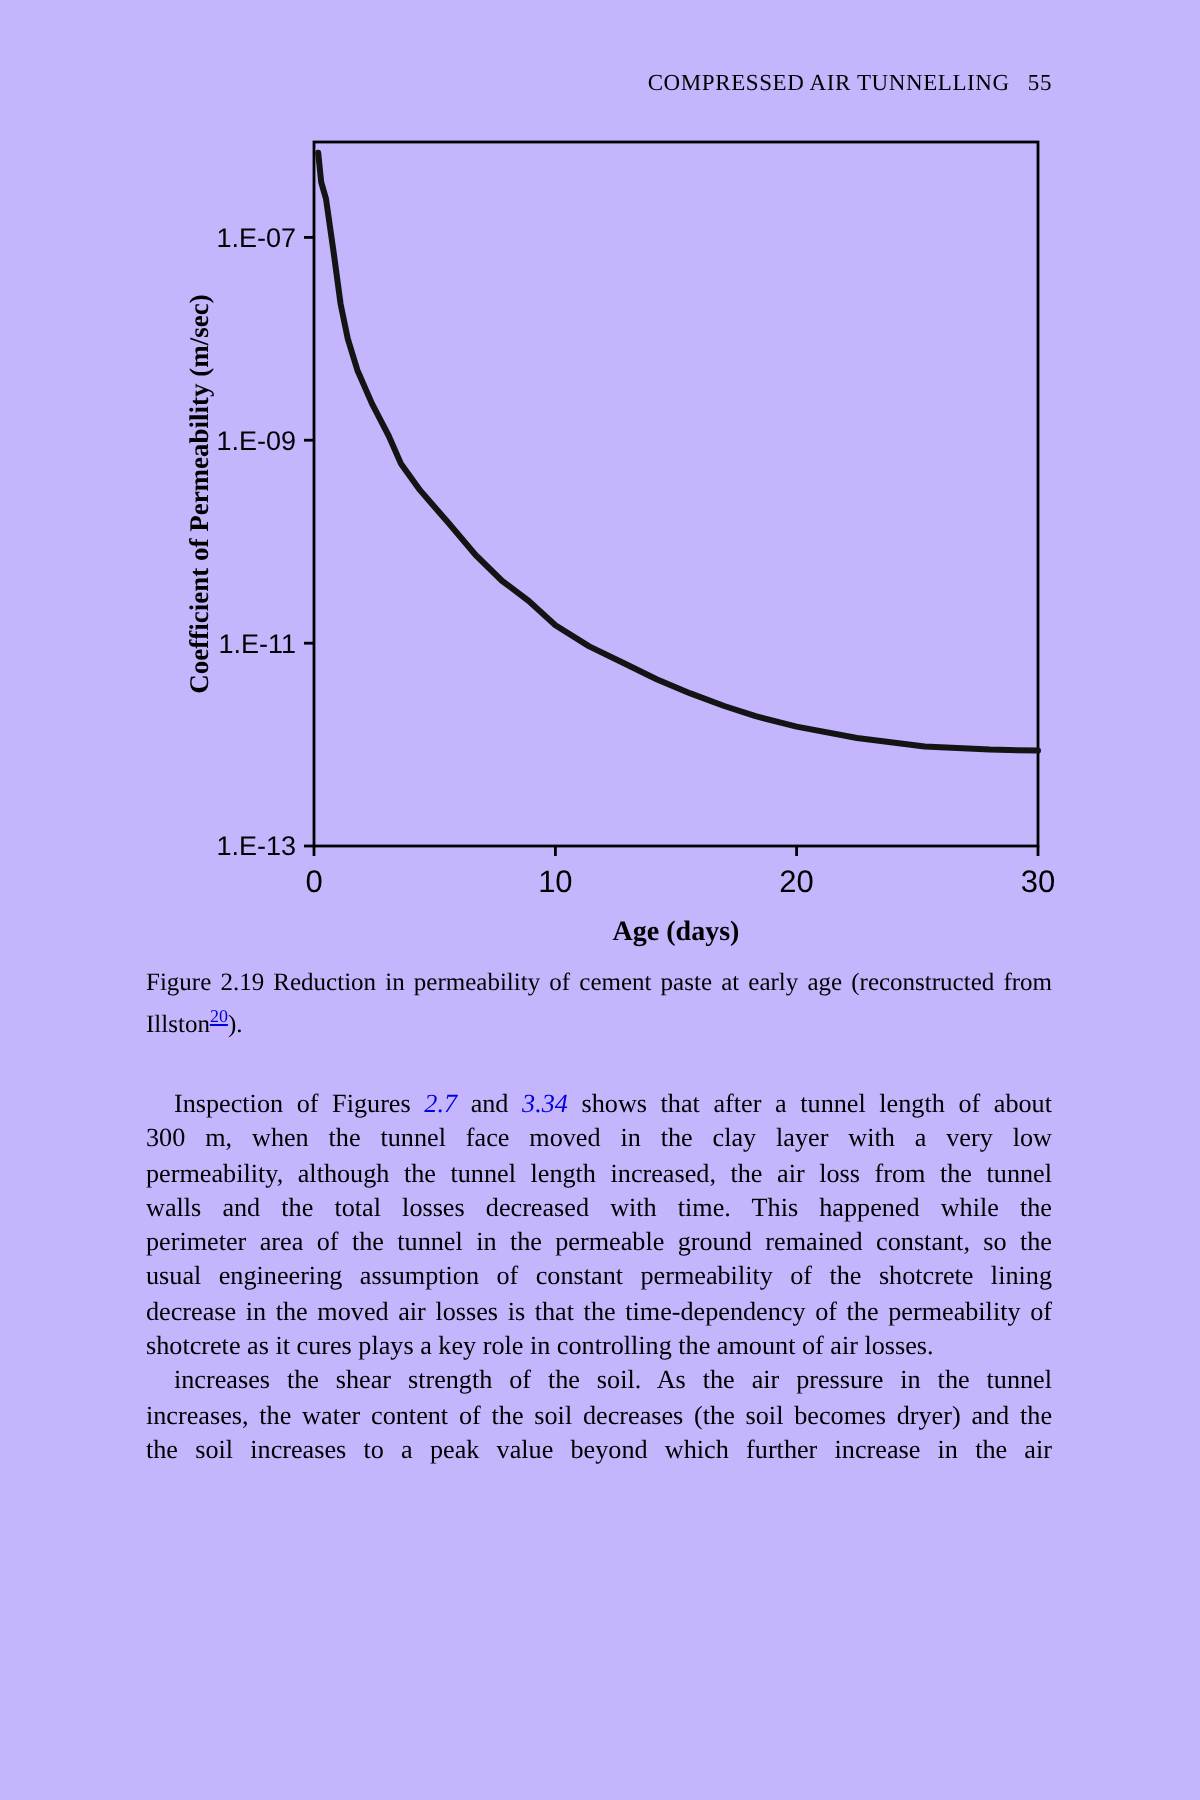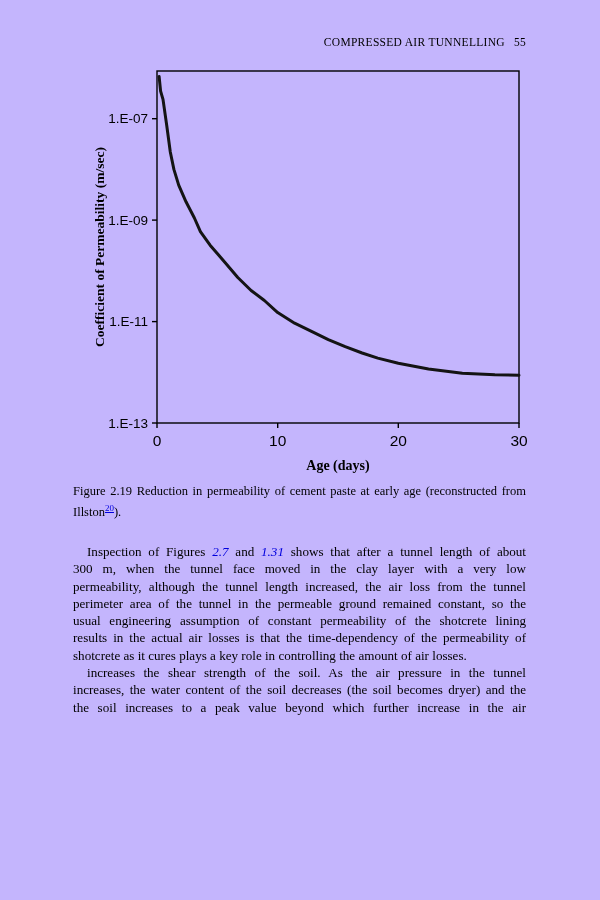--- a/index.html
+++ b/index.html
@@ -59,28 +59,29 @@
       <span class="cap-label">Figure 2.19</span><span> Reduction in permeability of cement paste at early age (reconstructed from</span>
     </div>
     <div>
       <span>Illston</span><sup class="ref">20</sup><span>).</span>
     </div>
   </div>
 
   <div class="bodytext">
     <div class="para">
       <div class="jline indent">
-        <span>Inspection of Figures </span><span class="xref">2.7</span><span> and </span><span class="xref">1.31</span><span> shows that after a tunnel length of about</span>
+        <span>Inspection of Figures </span><span class="xref">2.7</span><span> and </span><span class="xref">3.34</span><span> shows that after a tunnel length of about</span>
       </div>
       <div class="jlines p1rest">
           <div>300 m, when the tunnel face moved in the clay layer with a very low</div>
           <div>permeability, although the tunnel length increased, the air loss from the tunnel</div>
+          <div>walls and the total losses decreased with time. This happened while the</div>
           <div>perimeter area of the tunnel in the permeable ground remained constant, so the</div>
           <div>usual engineering assumption of constant permeability of the shotcrete lining</div>
-          <div>results in the actual air losses is that the time-dependency of the permeability of</div>
+          <div>decrease in the moved air losses is that the time-dependency of the permeability of</div>
           <div>shotcrete as it cures plays a key role in controlling the amount of air losses.</div>
         </div>
     </div>
     <div class="jlines p2">
         <div>increases the shear strength of the soil. As the air pressure in the tunnel</div>
         <div>increases, the water content of the soil decreases (the soil becomes dryer) and the</div>
         <div>the soil increases to a peak value beyond which further increase in the air</div>
       </div>
   </div>
 

